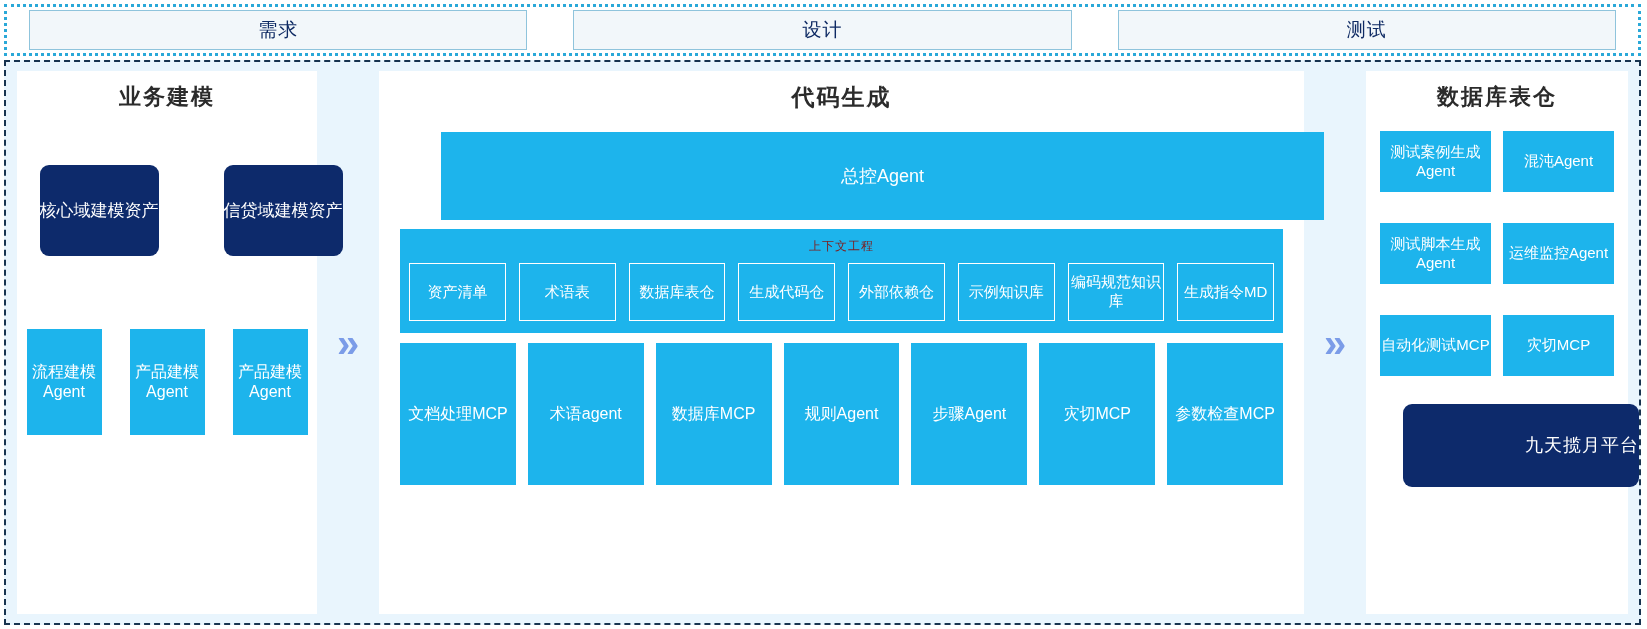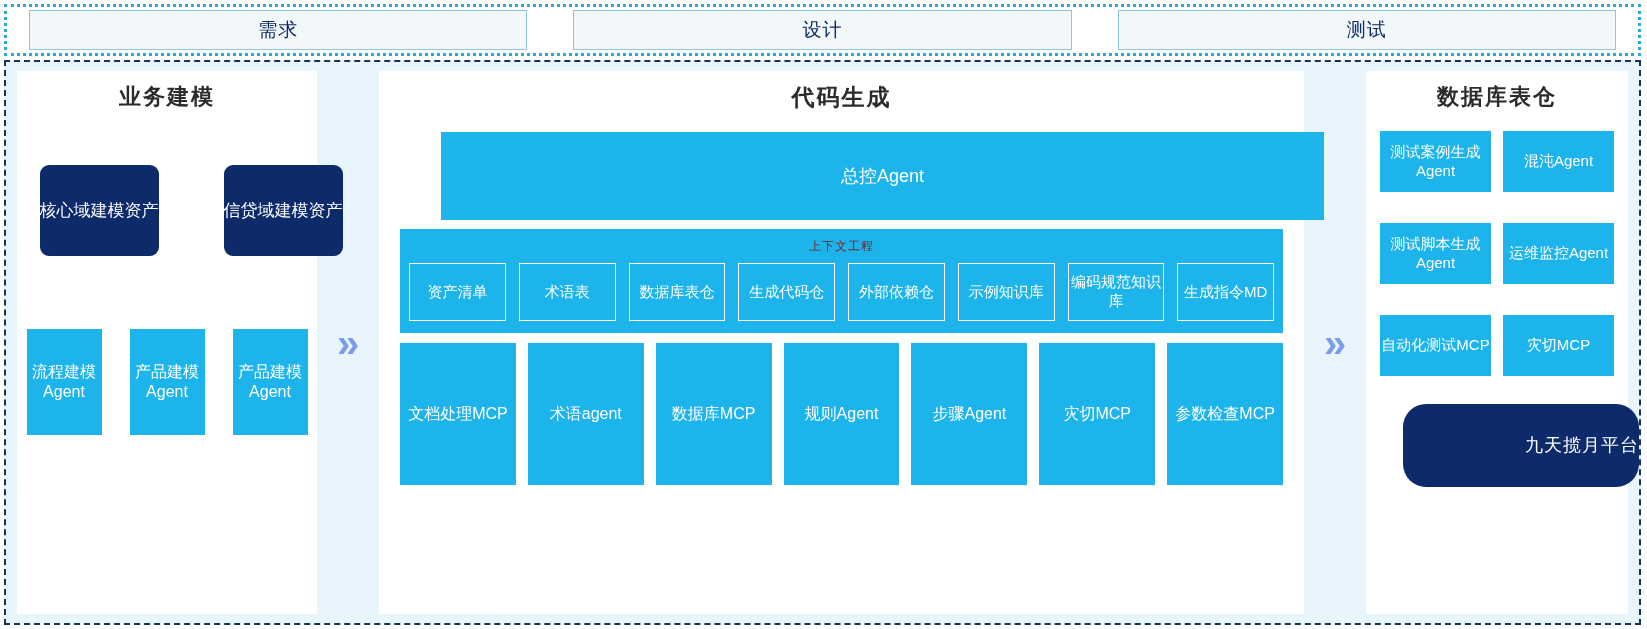--- a/index.html
+++ b/index.html
@@ -194,21 +194,20 @@
   .right-grid .blue {
     height: 61px;
     font-size: 15px;
   }
   .platform {
     margin-top: 28px;
     width: 236px;
     height: 83px;
     font-size: 18px;
     letter-spacing: 1px;
-    border-radius: 23px;
   }
 </style>
 </head>
 <body>
 
 <div class="page">
 
   <div class="phase-strip">
     <div class="phase-box">
       <span>需求</span>

